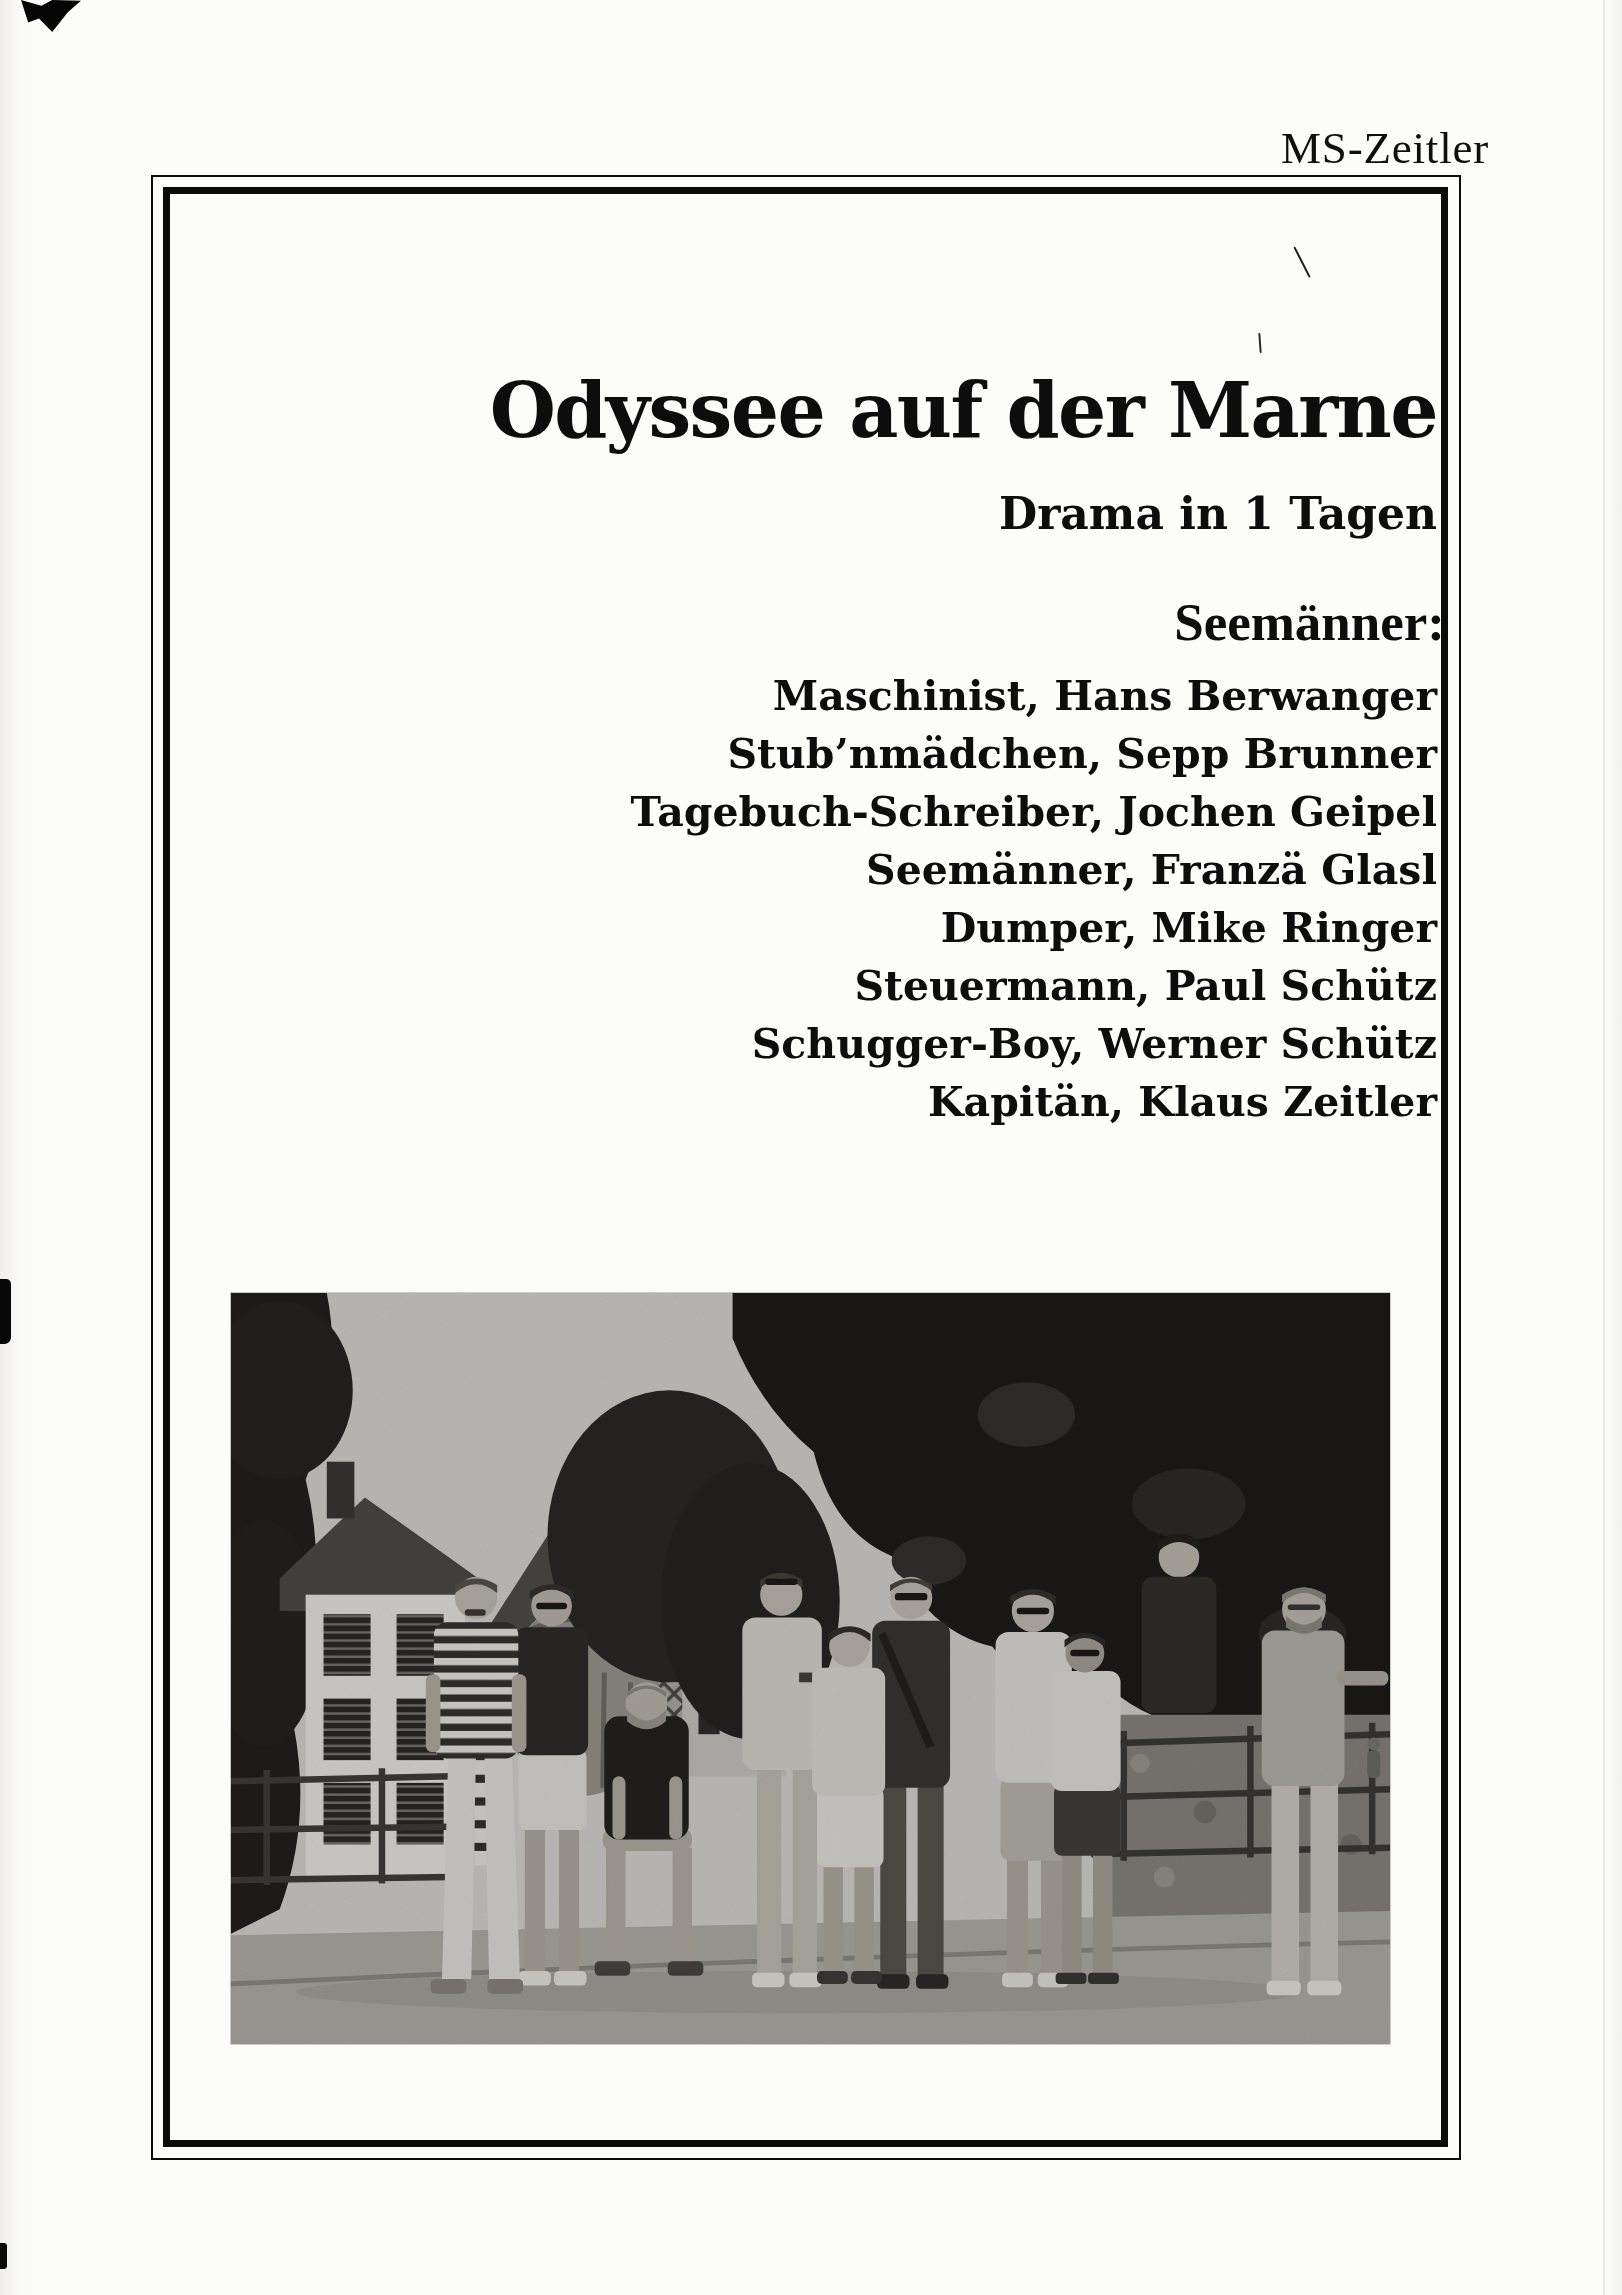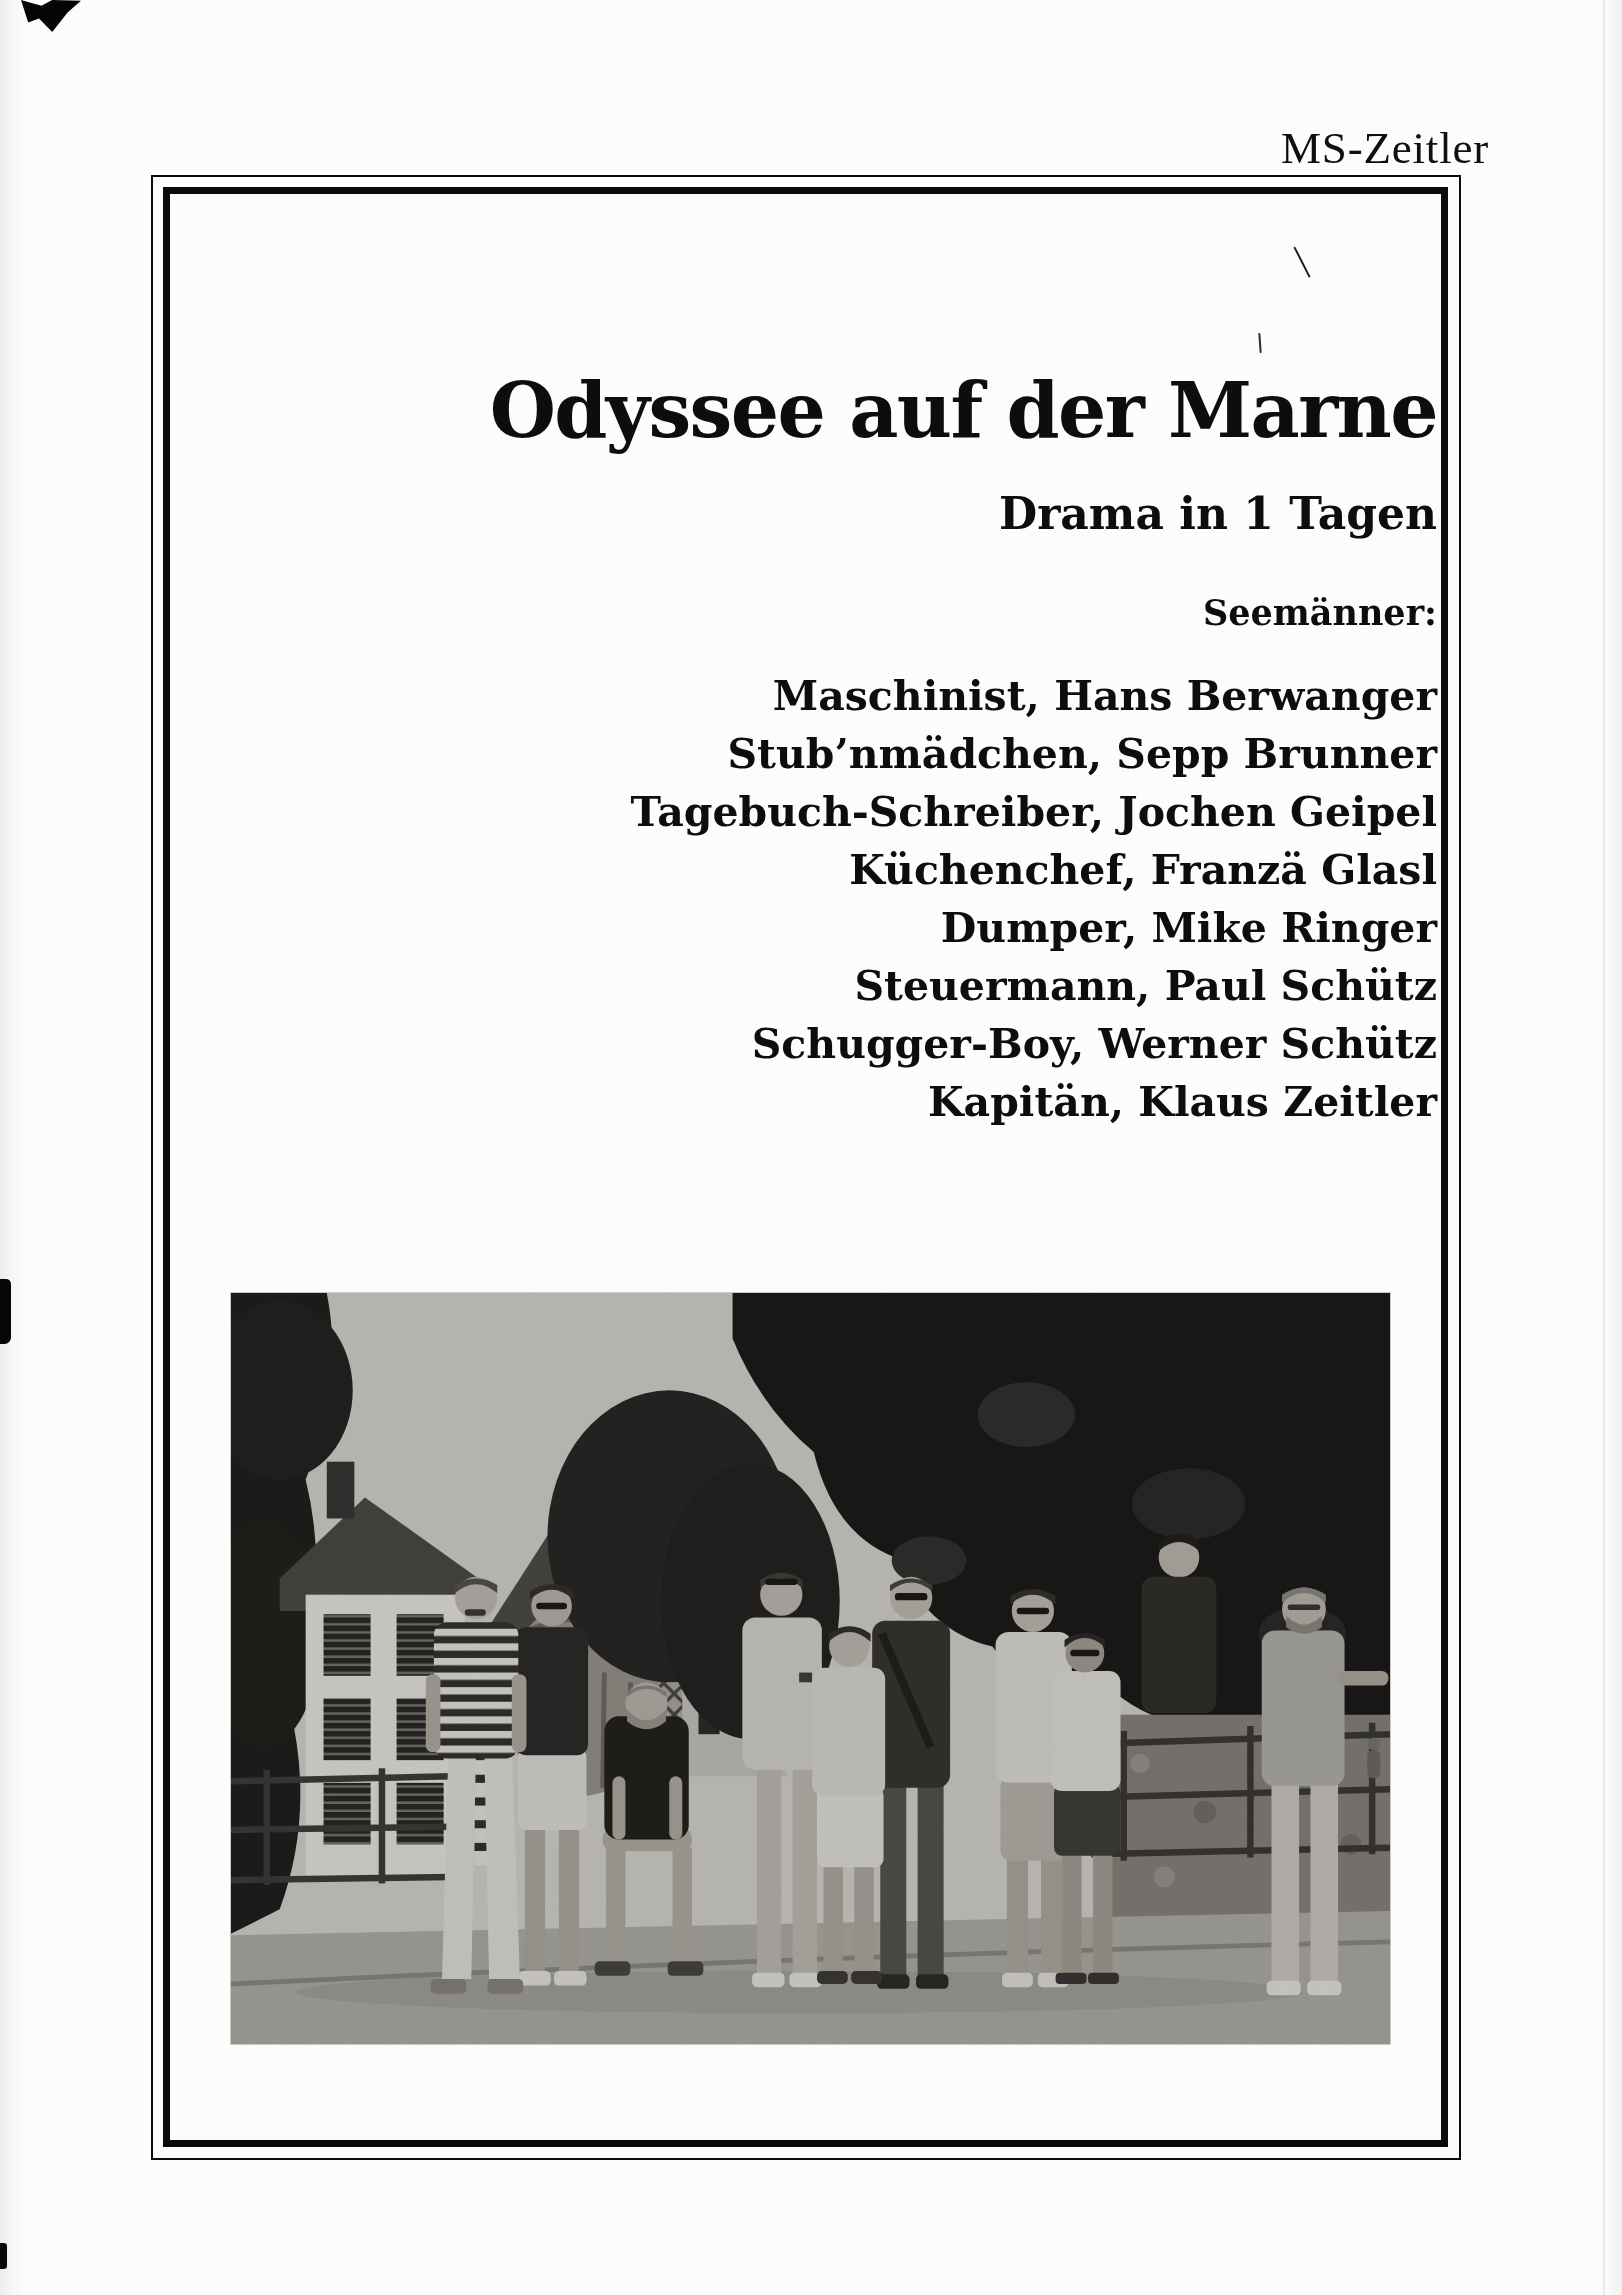--- a/index.html
+++ b/index.html
@@ -30,21 +30,21 @@
   
   .frame-outer{position:absolute;left:151px;top:175px;width:1310px;height:1985px;
     border:2.4px solid #0b0b0b;box-sizing:border-box;}
   .frame-inner{position:absolute;left:163px;top:187px;width:1285px;height:1960px;
     border:7.3px solid #0b0b0b;box-sizing:border-box;}
   
   .content{position:absolute;left:187px;top:0;width:1250px;text-align:center;}
   .frak{font-family:"DejaVu Serif", serif;font-weight:700;text-align:right;}
   .title{position:absolute;top:315px;left:0;width:100%;font-size:76px;letter-spacing:-1.6px;}
   .subtitle{position:absolute;top:488px;left:0;width:100%;font-size:44px;}
-  .cast-heading{position:absolute;top:592px;left:0;width:100%;font-size:35px;}
+  .cast-heading{position:absolute;top:592px;left:8px;width:100%;font-size:53px;font-family:Liberation Serif, serif;}
   .cast{position:absolute;top:667px;left:0;width:100%;font-size:41px;line-height:58px;}
   
   .photo{position:absolute;left:231px;top:1293px;width:1159px;height:751px;margin:0;
     background:#d8d7d3;box-shadow:0 0 0 0.8px rgba(0,0,0,.25);}
   .photo svg{display:block;width:100%;height:100%;}
 </style>
 </head>
 <body>
 
 <div class="page">
@@ -63,21 +63,21 @@
   <div class="frame-inner"></div>
 
   <div class="content">
     <h1 class="frak title">Odyssee auf der Marne</h1>
     <div class="frak subtitle">Drama in 1 Tagen</div>
     <div class="frak cast-heading">Seemänner:</div>
     <div class="frak cast">
       <div>Maschinist, Hans Berwanger</div>
       <div>Stub’nmädchen, Sepp Brunner</div>
       <div>Tagebuch-Schreiber, Jochen Geipel</div>
-      <div>Küchenchef, Franzä Glasl</div>
+      <div>Seemänner, Franzä Glasl</div>
       <div>Dumper, Mike Ringer</div>
       <div>Steuermann, Paul Schütz</div>
       <div>Schugger-Boy, Werner Schütz</div>
       <div>Kapitän, Klaus Zeitler</div>
     </div>
   </div>
 
   <figure class="photo">
     <svg viewBox="0 0 1428 926" preserveAspectRatio="none">
       <defs>

